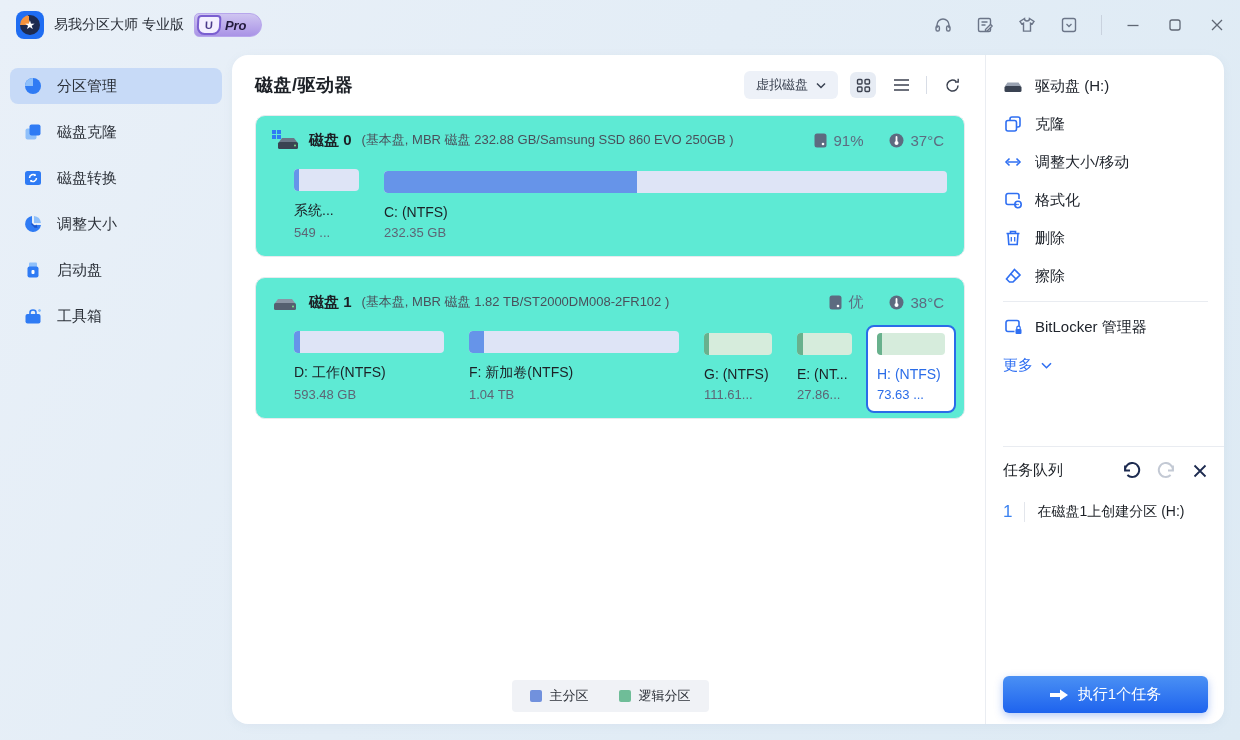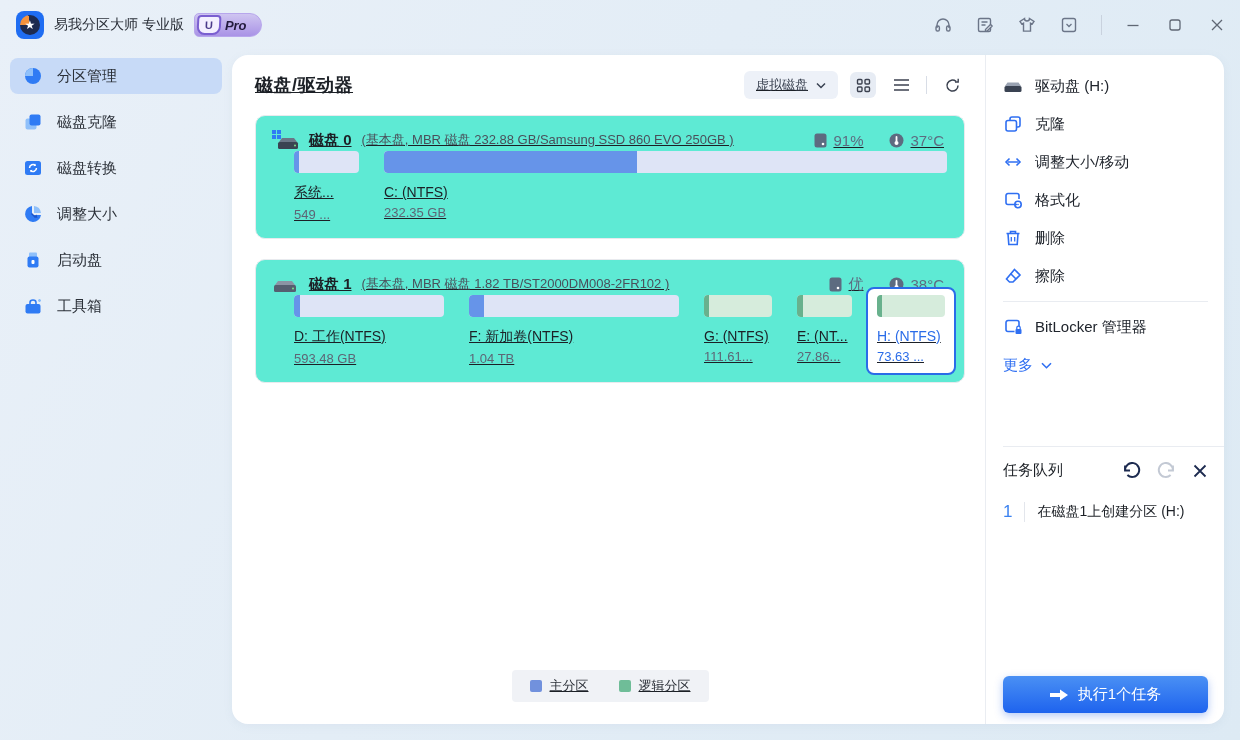--- a/index.html
+++ b/index.html
@@ -28,52 +28,52 @@
     background:#f3efff; border:2px solid #7a5fd0; border-radius:4px 4px 8px 8px;
     transform:skewX(-3deg); display:flex; align-items:center; justify-content:center;
     font-size:11px; font-weight:bold; color:#4a3a8a; }
   .pro-badge .pro-text { font-size:13px; font-weight:bold; font-style:italic; color:#221a3c; }
   .tb-right { margin-left:auto; display:flex; align-items:center; gap:22px; color:#6b7588; }
   .tb-btn { cursor:pointer; display:flex; align-items:center; }
   .tb-sep { width:1px; height:20px; background:#c9d2de; }
   .winctl { display:flex; align-items:center; gap:24px; color:#5f6774; }
 
   
-  .sidebar { position:absolute; left:0; top:36px; width:232px; bottom:0; padding-top:22px; }
+  .sidebar { position:absolute; left:0; top:46px; width:232px; bottom:0; padding-top:22px; }
   .side-item { height:36px; margin:0 10px 10px; border-radius:8px; display:flex;
     align-items:center; padding-left:13px; gap:14px; font-size:15px; color:#2b3038; cursor:pointer; }
   .side-item.active { background:#c7daf7; }
   .side-icon { width:20px; height:20px; }
 
   
   .main-panel { position:absolute; left:232px; top:55px; width:992px; height:669px;
     background:#fff; border-radius:16px; display:flex; overflow:hidden;
     box-shadow:0 2px 10px rgba(120,140,170,.08); }
 
-  .content { flex:1; display:flex; flex-direction:column; padding:16px 20px 22px 23px; min-width:0;text-decoration:underline; }
+  .content { flex:1; display:flex; flex-direction:column; padding:16px 20px 12px 23px; min-width:0; }
   .content-header { display:flex; align-items:center; margin-bottom:16px; }
   .page-title { font-size:18px; font-weight:bold; letter-spacing:.5px; }
   .hdr-controls { margin-left:auto; display:flex; align-items:center; gap:12px; color:#3c4250; }
   .vd-dropdown { height:28px; background:#edf1f8; border-radius:6px; padding:0 12px;
     display:flex; align-items:center; gap:8px; font-size:13px; color:#394150; cursor:pointer; }
   .view-btn { width:26px; height:26px; border-radius:6px; display:flex; align-items:center;
     justify-content:center; cursor:pointer; }
   .view-btn.active { background:#e7ecf4; }
   .hdr-sep { width:1px; height:18px; background:#d8dde6; }
 
   
   .disk-card { border:1px solid #e8eaee; border-radius:10px; padding:13px 20px 16px 15px;
     margin-bottom:20px; background:#5eead4; }
   .disk-header { display:flex; align-items:center; gap:10px; }
   .disk-name { font-size:15px; font-weight:bold; }
   .disk-details { font-size:13px; color:#4a505b; }
   .disk-status { margin-left:auto; display:flex; align-items:center; gap:26px;
     color:#5d6b80; font-size:15px; }
   .stat { display:flex; align-items:center; gap:6px; }
-  .partitions { display:flex; gap:25px; padding-left:23px; align-items:flex-start; }
+  .partitions { display:flex; gap:25px; padding-left:23px; margin-top:18px; align-items:flex-end; }
   .part { cursor:pointer; }
   .bar { height:22px; border-radius:4px; position:relative; overflow:hidden; }
   .bar.primary { background:#dee4f6; }
   .bar.logical { background:#d6ecdc; }
   .bar .fill { position:absolute; left:0; top:0; bottom:0; border-radius:3px 0 0 3px; }
   .bar.primary .fill { background:#6694e9; }
   .bar.logical .fill { background:#68b18d; }
   .plabel { margin-top:11px; font-size:14px; white-space:nowrap; }
   .psize { margin-top:5px; font-size:13px; color:#5d6575; white-space:nowrap; }
   .part.selected { border:2px solid #2a6ce8; border-radius:8px;

